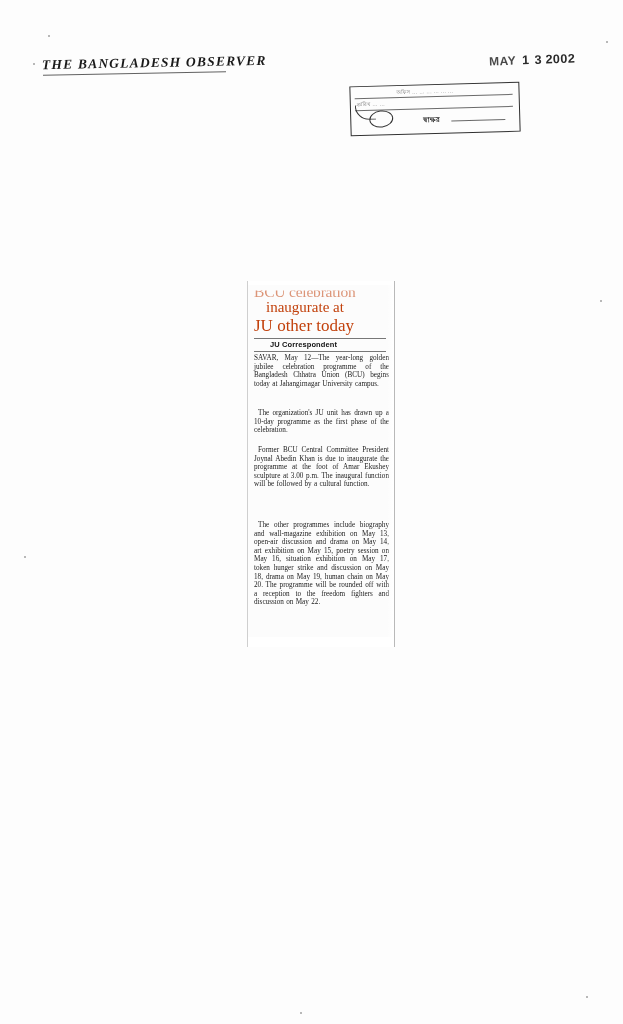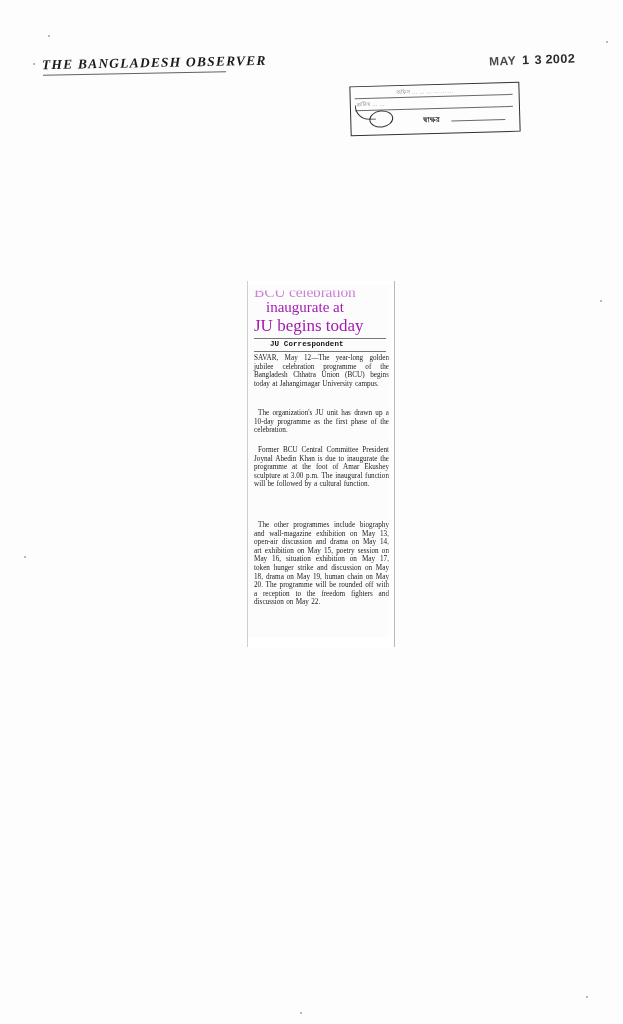--- a/index.html
+++ b/index.html
@@ -161,21 +161,21 @@
   .clip-top-cut {
     position: absolute;
     left: 0; top: 0;
     width: 100%;
     height: 4px;
     background: #ffffff;
   }
 
   .headline {
     font-family: "Liberation Serif", serif;
-    color: #a21caf;
+    color: #c2410c;
     margin: 0;
   }
   .hl1 {
     position: absolute;
     left: 6px;
     top: 2px;
     font-size: 15.5px;
     letter-spacing: -.2px;
     white-space: nowrap;
     opacity: .55;
@@ -196,21 +196,21 @@
     top: 35px;
     font-size: 17px;
     white-space: nowrap;
   }
   .byline {
     position: absolute;
     left: 22px;
     top: 59px;
     font-size: 7.5px;
     font-weight: bold;
-    font-family: Liberation Mono, monospace;
+    font-family: Liberation Sans, sans-serif;
     letter-spacing: .1px;
   }
   .rule {
     position: absolute;
     left: 6px;
     width: 132px;
     height: 1px;
     background: #777;
   }
   .body {
@@ -277,21 +277,21 @@
     <div class="stamp-oval"></div>
     <div class="stamp-hook"></div>
     <div class="sline" style="left:100px; top:36px; width:54px;"></div>
   </div>
 
   <div class="clip">
     <div class="clip-top-cut"></div>
 
     <div class="headline hl1">BCU celebration</div>
     <div class="headline hl2">inaugurate at</div>
-    <div class="headline hl3">JU begins today</div>
+    <div class="headline hl3">JU other today</div>
 
     <div class="byline">JU Correspondent</div>
     <div class="rule" style="top:57px;"></div>
     <div class="rule" style="top:70px;"></div>
 
     <div class="body" style="top:73px;">
       <p>SAVAR, May 12—The year-long golden jubilee celebration programme of the Bangladesh Chhatra Union (BCU) begins today at Jahangirnagar University campus.</p>
     </div>
     <div class="body indent" style="top:128px;">
       <p>The organization's JU unit has drawn up a 10-day programme as the first phase of the celebration.</p>

